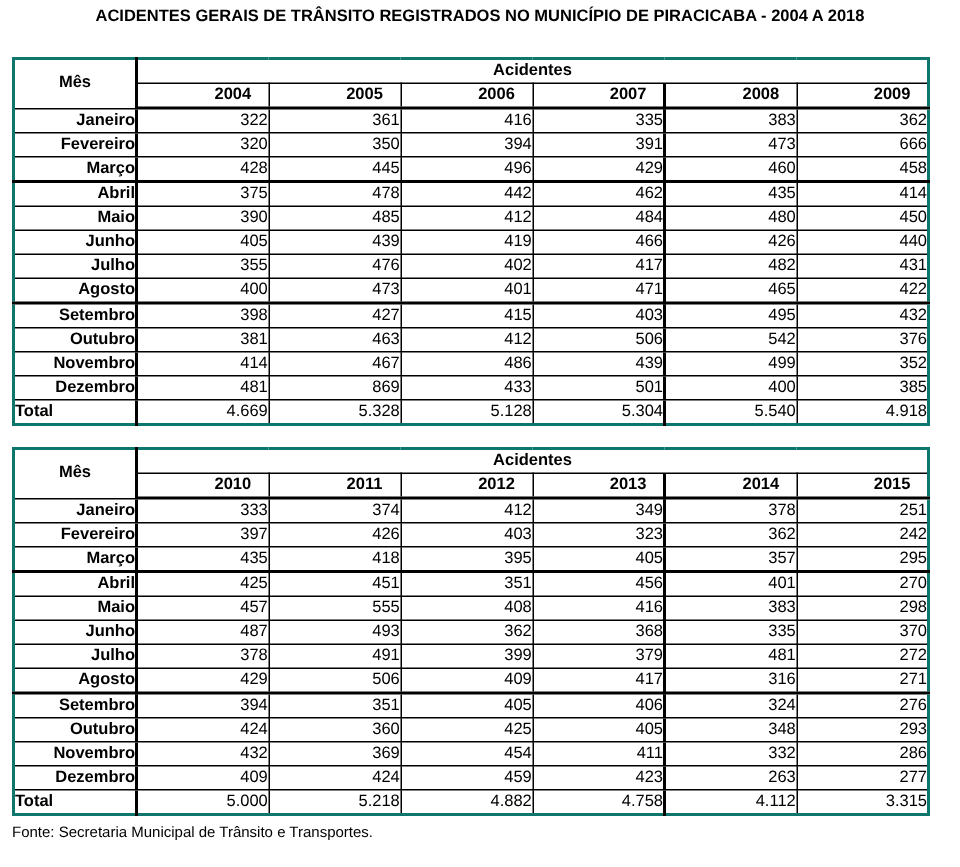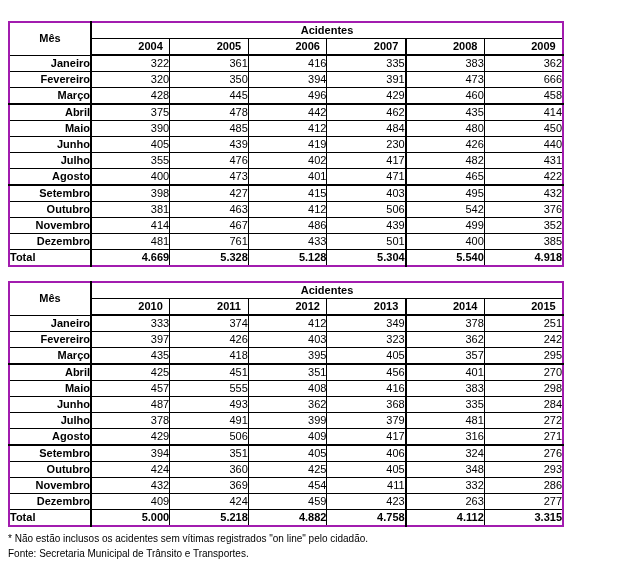--- a/index.html
+++ b/index.html
@@ -21,23 +21,23 @@
   .doc-title {
     margin-top: 5px;
     text-align: center;
     font-size: 11px;
     font-weight: bold;
     letter-spacing: 0px;
   }
   table.acc {
     border-collapse: collapse;
     table-layout: fixed;
-    width: 556px;
+    width: 612px;
     margin: 0 0 0 8px;
-    border: 2px solid #a21caf;
+    border: 2px solid #0f766e;
     font-size: 11px;
   }
   table.t1 { margin-top: 21px; }
   table.t2 { margin-top: 14px; }
   table.acc th, table.acc td {
     border: 1px solid #000;
     height: 15px;
     line-height: 15px;
     padding: 0;
     overflow: hidden;
@@ -63,38 +63,39 @@
   }
   td.month {
     font-weight: bold;
     text-align: right;
     padding-left: 3px;
   }
   td.num {
     text-align: right;
     padding-right: 3px;
   }
-  td.bold { font-weight: bold; }
+  td.bold { font-weight: normal; }
   td.total-label {
     font-weight: bold;
     text-align: left;
   }
   .vb { border-right: 2px solid #000 !important; }
   tr.hb td { border-bottom: 2px solid #000; margin-top: 14px; }
   .footnotes {
     margin: 4px 0 0 8px;
     font-size: 10px;
     line-height: 15px;
   }
 </style>
 </head>
 <body>
 
 <div class="page">
 
+  <div class="doc-title">ACIDENTES GERAIS DE TRÂNSITO REGISTRADOS NO MUNICÍPIO DE PIRACICABA - 2004 A 2018</div>
 
   <table class="acc t1">
     <colgroup>
       <col class="c-month">
         <col>
         <col>
         <col>
         <col>
         <col>
         <col>
@@ -157,21 +158,21 @@
           <td class="num">412</td>
           <td class="num vb">484</td>
           <td class="num">480</td>
           <td class="num">450</td>
         </tr>
         <tr>
           <td class="month vb">Junho</td>
           <td class="num">405</td>
           <td class="num">439</td>
           <td class="num">419</td>
-          <td class="num vb">230</td>
+          <td class="num vb">466</td>
           <td class="num">426</td>
           <td class="num">440</td>
         </tr>
         <tr>
           <td class="month vb">Julho</td>
           <td class="num">355</td>
           <td class="num">476</td>
           <td class="num">402</td>
           <td class="num vb">417</td>
           <td class="num">482</td>
@@ -209,21 +210,21 @@
           <td class="num">414</td>
           <td class="num">467</td>
           <td class="num">486</td>
           <td class="num vb">439</td>
           <td class="num">499</td>
           <td class="num">352</td>
         </tr>
         <tr>
           <td class="month vb">Dezembro</td>
           <td class="num">481</td>
-          <td class="num">761</td>
+          <td class="num">869</td>
           <td class="num">433</td>
           <td class="num vb">501</td>
           <td class="num">400</td>
           <td class="num">385</td>
         </tr>
         <tr>
           <td class="total-label vb">Total</td>
           <td class="num bold">4.669</td>
           <td class="num bold">5.328</td>
           <td class="num bold">5.128</td>
@@ -304,21 +305,21 @@
           <td class="num">383</td>
           <td class="num">298</td>
         </tr>
         <tr>
           <td class="month vb">Junho</td>
           <td class="num">487</td>
           <td class="num">493</td>
           <td class="num">362</td>
           <td class="num vb">368</td>
           <td class="num">335</td>
-          <td class="num">284</td>
+          <td class="num">370</td>
         </tr>
         <tr>
           <td class="month vb">Julho</td>
           <td class="num">378</td>
           <td class="num">491</td>
           <td class="num">399</td>
           <td class="num vb">379</td>
           <td class="num">481</td>
           <td class="num">272</td>
         </tr>
@@ -373,17 +374,16 @@
           <td class="num bold">5.218</td>
           <td class="num bold">4.882</td>
           <td class="num bold vb">4.758</td>
           <td class="num bold">4.112</td>
           <td class="num bold">3.315</td>
         </tr>
       </tbody>
   </table>
 
   <div class="footnotes">
-    <div>* Não estão inclusos os acidentes sem vítimas registrados "on line" pelo cidadão.</div>
     <div>Fonte: Secretaria Municipal de Trânsito e Transportes.</div>
   </div>
 
 </div>
 
 </body></html>

